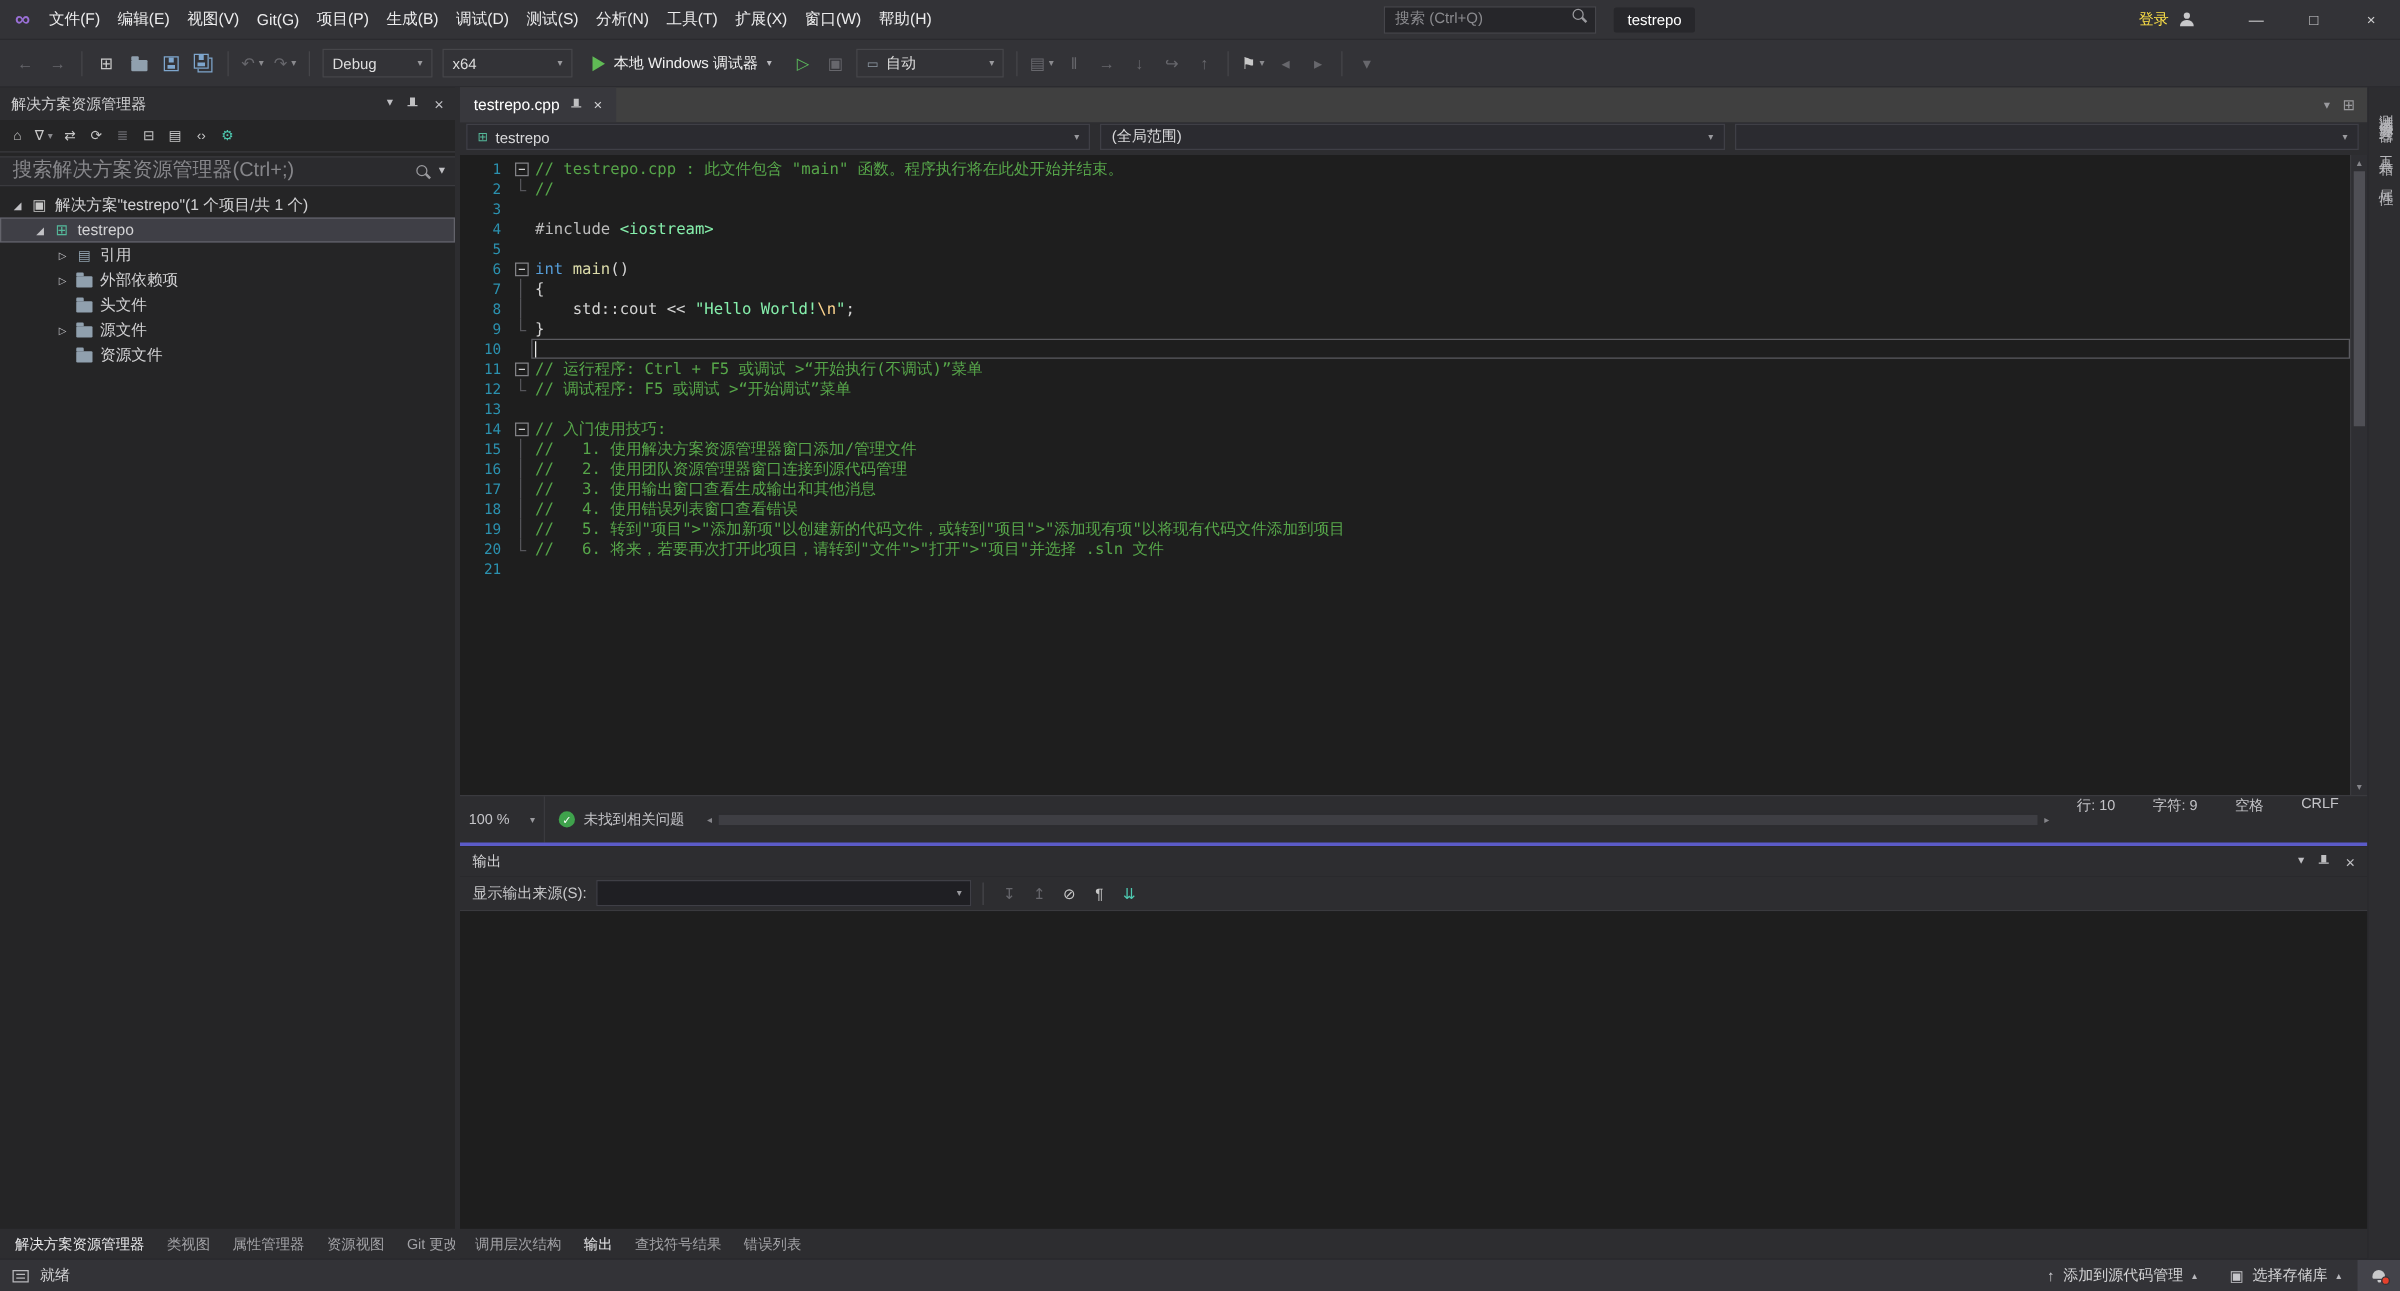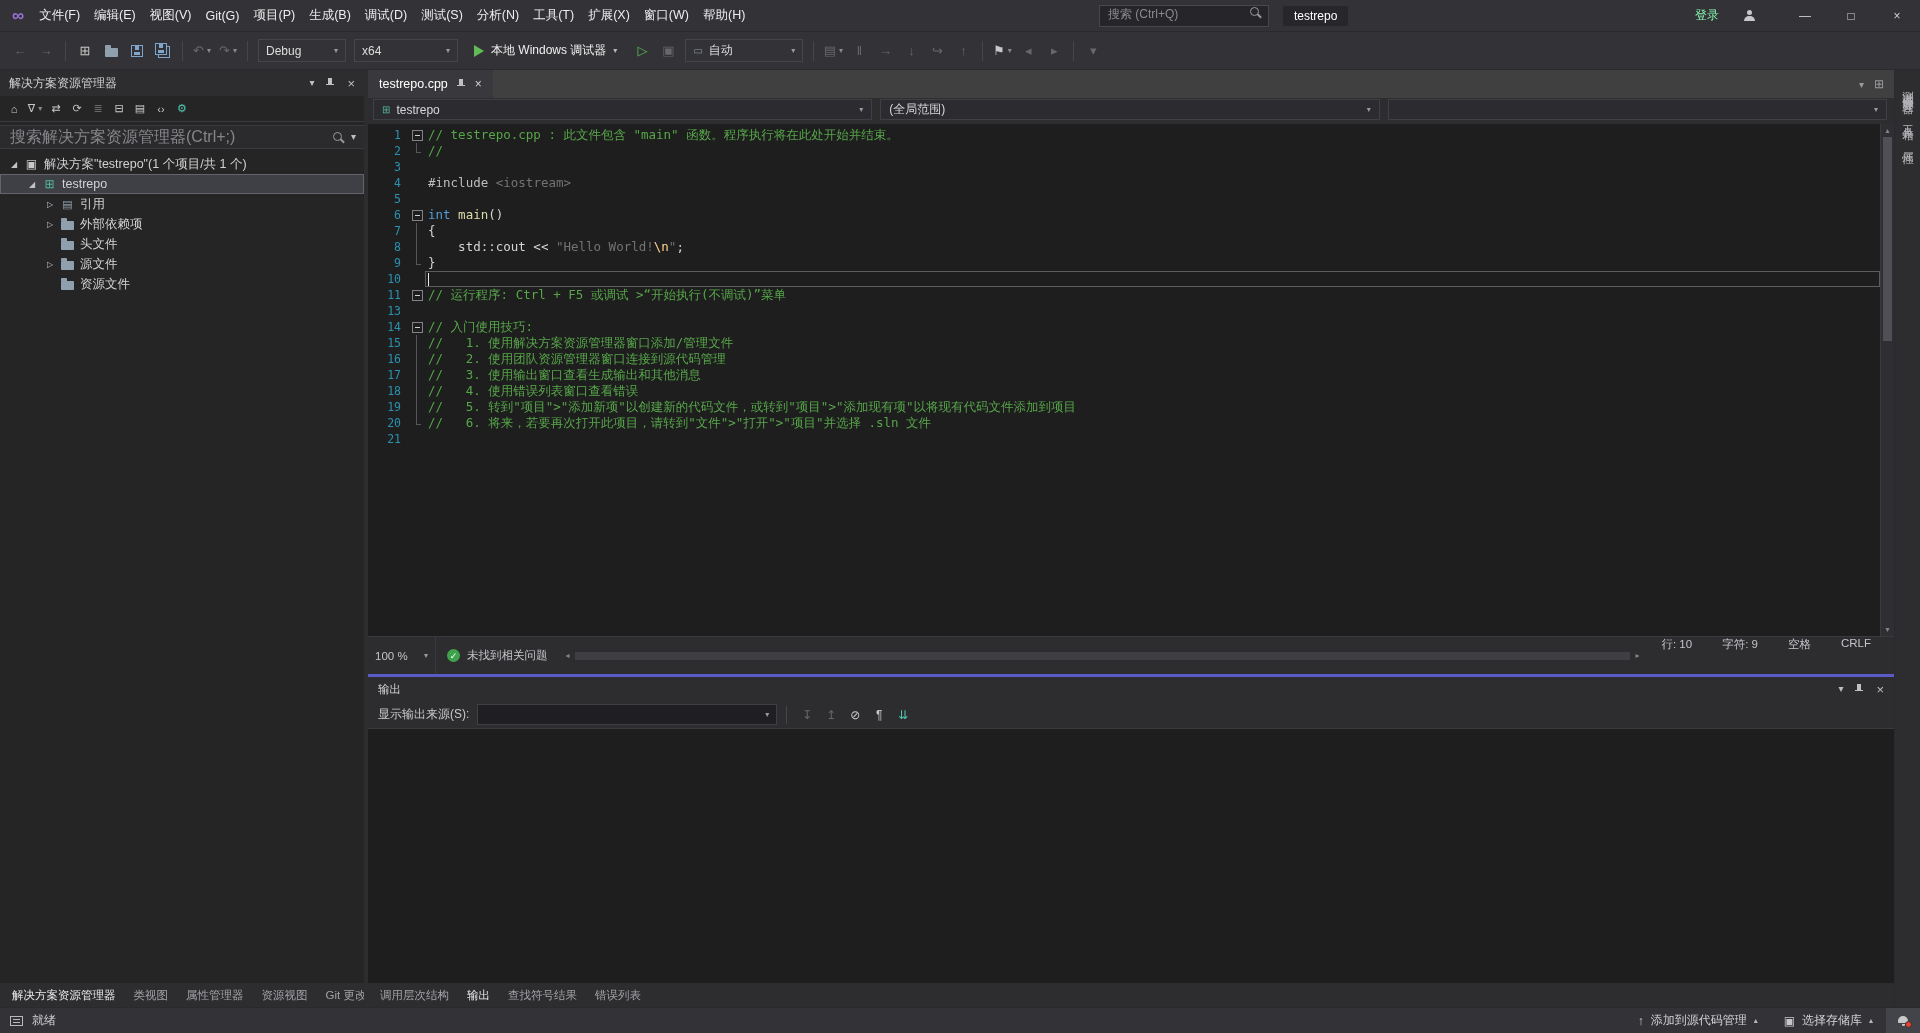--- a/index.html
+++ b/index.html
@@ -15,21 +15,21 @@
   .menubar{display:flex;height:100%}
   .menu-item{padding:0 7px;display:flex;align-items:center;font-size:12.5px;color:#ededee;white-space:nowrap}
   .tb-center{display:flex;align-items:center;gap:14px;margin:0 auto}
   .tb-search{width:170px;height:22px;background:#26262a;border:1px solid #46464b;
     display:flex;align-items:flex-start;padding:0 6px}
   .tb-search input{flex:1;background:transparent;border:none;outline:none;color:#bbb;
     font-family:"Liberation Sans",sans-serif;font-size:12px;min-width:0}
   .tb-search input::placeholder{color:#8a8a8e}
   .tb-chip{padding:3px 11px;background:#27272b;border-radius:2px;color:#fff;font-size:12px}
   .tb-right{display:flex;align-items:center;height:100%}
-  .signin{color:#86efac;margin-right:24px;font-size:12px}
+  .signin{color:#fde047;margin-right:8px;font-size:12px}
   .winbtns{display:flex;height:100%;margin-left:26px}
   .winbtn{width:46px;height:100%;display:flex;align-items:center;justify-content:center;
     color:#d0d0d2;font-size:12px}
 
   
   .toolbar{height:38px;flex:none;background:#333337;display:flex;align-items:center;
     padding:0 8px;gap:2px;border-bottom:1px solid #2a2a2e}
   .tb-icon{position:relative;min-width:24px;height:24px;padding:0 2px;display:flex;
     align-items:center;justify-content:center;font-size:13px;color:#c8c8c8}
   .tb-icon.dim{color:#67676c}
@@ -91,21 +91,21 @@
   .ln{width:42px;flex:none;text-align:right;padding-right:9px;color:#2b91af;font-size:11.5px}
   .fold{width:15px;flex:none;position:relative}
   .f-open::before{content:"";position:absolute;left:2px;top:3px;width:9px;height:9px;border:1px solid #828286;background:#1e1e1e}
   .f-open::after{content:"";position:absolute;left:5px;top:8px;width:5px;height:1px;background:#d0d0d0}
   .f-line::before{content:"";position:absolute;left:6px;top:0;height:16px;width:1px;background:#55555a}
   .f-end::before{content:"";position:absolute;left:6px;top:0;height:9px;width:1px;background:#55555a}
   .f-end::after{content:"";position:absolute;left:6px;top:9px;width:5px;height:1px;background:#55555a}
   .line-body{flex:1;display:flex;align-items:center;border:1px solid transparent;padding-left:2px;white-space:pre}
   .code-line.cur .line-body{border-color:#5b5b60}
   .caret{width:1px;height:13px;background:#eaeaea;flex:none}
-  .tk-c{color:#57a64a}.tk-kw{color:#569cd6}.tk-pp{color:#bdbdbd}.tk-str{color:#737373}
+  .tk-c{color:#57a64a}.tk-kw{color:#569cd6}.tk-pp{color:#bdbdbd}.tk-str{color:#86efac}
   .tk-esc{color:#ffd68f}.tk-fn{color:#dcdcaa}.tk-pl{color:#d4d4d4}
   .v-scroll{width:14px;flex:none;background:#2f2f33;display:flex;flex-direction:column;align-items:center;border-left:1px solid #3a3a3e}
   .vs-arrow{height:13px;font-size:8px;color:#85858a;display:flex;align-items:center}
   .vs-track{flex:1;width:100%;position:relative}
   .vs-thumb{position:absolute;top:0;left:2px;right:2px;height:42%;background:#4f4f55}
   .ed-bottom{height:38px;flex:none;background:#2d2d30;border-top:1px solid #3a3a3e;display:flex;font-size:11.5px;color:#c4c4c8}
   .zoom-combo{width:68px;height:100%;display:flex;align-items:center;padding:0 7px;gap:4px;border-right:1px solid #3a3a3e}
   .health{display:flex;align-items:center;gap:7px;padding:0 11px}
   .check{width:13px;height:13px;border-radius:50%;background:#3fa24c;color:#fff;font-size:9px;
     display:flex;align-items:center;justify-content:center;flex:none}
@@ -376,20 +376,21 @@
               <div class="code-line"><div class="ln">2</div><div class="fold f-end"></div><div class="line-body"><span class="tk-c">//</span></div></div>
               <div class="code-line"><div class="ln">3</div><div class="fold"></div><div class="line-body"></div></div>
               <div class="code-line"><div class="ln">4</div><div class="fold"></div><div class="line-body"><span class="tk-pp">#include</span><span class="tk-pl"> </span><span class="tk-str">&lt;iostream&gt;</span></div></div>
               <div class="code-line"><div class="ln">5</div><div class="fold"></div><div class="line-body"></div></div>
               <div class="code-line"><div class="ln">6</div><div class="fold f-open"></div><div class="line-body"><span class="tk-kw">int</span><span class="tk-pl"> </span><span class="tk-fn">main</span><span class="tk-pl">()</span></div></div>
               <div class="code-line"><div class="ln">7</div><div class="fold f-line"></div><div class="line-body"><span class="tk-pl">{</span></div></div>
               <div class="code-line"><div class="ln">8</div><div class="fold f-line"></div><div class="line-body"><span class="tk-pl">    std::cout &lt;&lt; </span><span class="tk-str">"Hello World!</span><span class="tk-esc">\n</span><span class="tk-str">"</span><span class="tk-pl">;</span></div></div>
               <div class="code-line"><div class="ln">9</div><div class="fold f-end"></div><div class="line-body"><span class="tk-pl">}</span></div></div>
               <div class="code-line cur"><div class="ln">10</div><div class="fold"></div><div class="line-body"><span class="caret"></span></div></div>
               <div class="code-line"><div class="ln">11</div><div class="fold f-open"></div><div class="line-body"><span class="tk-c">// 运行程序: Ctrl + F5 或调试 &gt;“开始执行(不调试)”菜单</span></div></div>
+              <div class="code-line"><div class="ln">12</div><div class="fold f-end"></div><div class="line-body"><span class="tk-c">// 调试程序: F5 或调试 &gt;“开始调试”菜单</span></div></div>
               <div class="code-line"><div class="ln">13</div><div class="fold"></div><div class="line-body"></div></div>
               <div class="code-line"><div class="ln">14</div><div class="fold f-open"></div><div class="line-body"><span class="tk-c">// 入门使用技巧: </span></div></div>
               <div class="code-line"><div class="ln">15</div><div class="fold f-line"></div><div class="line-body"><span class="tk-c">//   1. 使用解决方案资源管理器窗口添加/管理文件</span></div></div>
               <div class="code-line"><div class="ln">16</div><div class="fold f-line"></div><div class="line-body"><span class="tk-c">//   2. 使用团队资源管理器窗口连接到源代码管理</span></div></div>
               <div class="code-line"><div class="ln">17</div><div class="fold f-line"></div><div class="line-body"><span class="tk-c">//   3. 使用输出窗口查看生成输出和其他消息</span></div></div>
               <div class="code-line"><div class="ln">18</div><div class="fold f-line"></div><div class="line-body"><span class="tk-c">//   4. 使用错误列表窗口查看错误</span></div></div>
               <div class="code-line"><div class="ln">19</div><div class="fold f-line"></div><div class="line-body"><span class="tk-c">//   5. 转到"项目"&gt;"添加新项"以创建新的代码文件，或转到"项目"&gt;"添加现有项"以将现有代码文件添加到项目</span></div></div>
               <div class="code-line"><div class="ln">20</div><div class="fold f-end"></div><div class="line-body"><span class="tk-c">//   6. 将来，若要再次打开此项目，请转到"文件"&gt;"打开"&gt;"项目"并选择 .sln 文件</span></div></div>
               <div class="code-line"><div class="ln">21</div><div class="fold"></div><div class="line-body"></div></div>
             </div>

